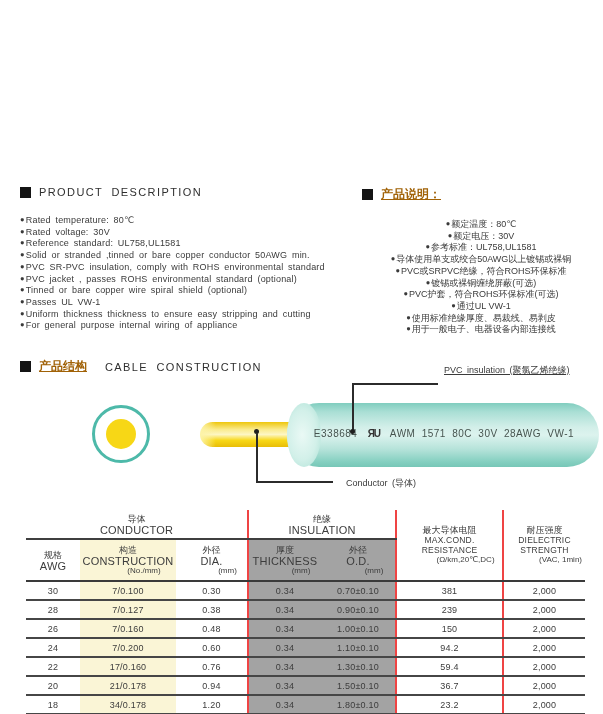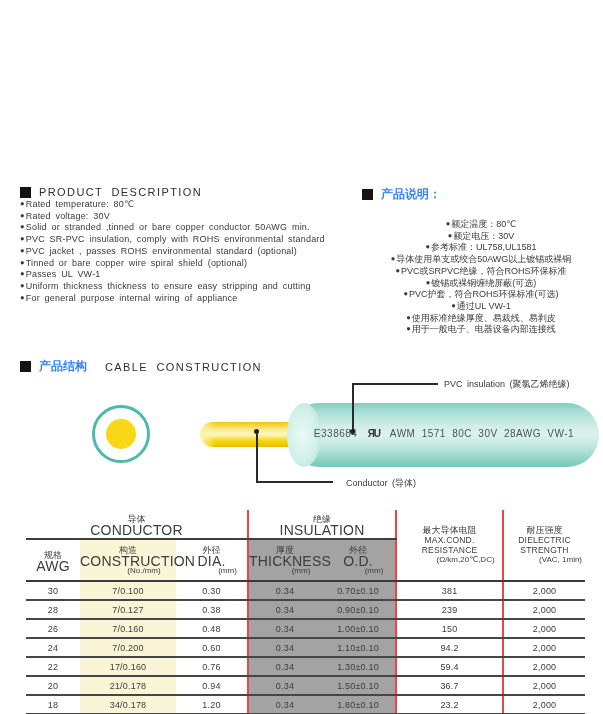--- a/index.html
+++ b/index.html
@@ -4,21 +4,21 @@
 <style>
   html,body{margin:0;padding:0;background:#ffffff;}
   body{width:603px;height:714px;overflow:hidden;position:relative;
        font-family:"Liberation Sans","DejaVu Sans",sans-serif;color:#3a3a3a;}
   .abs{position:absolute;}
 
   
   .sec-head{display:flex;align-items:center;gap:8px;}
   .sq{width:11px;height:11px;background:#141414;flex:0 0 auto;}
   .sec-title-en{font-size:11px;letter-spacing:1.4px;word-spacing:4px;color:#2f2f2f;}
-  .sec-title-zh{font-size:12px;font-weight:bold;color:#3b82f6;}
+  .sec-title-zh{font-size:12px;font-weight:bold;color:#a16207;text-decoration:underline;}
 
   
   ul.blist{list-style:none;margin:0;padding:0;font-size:9px;line-height:11.2px;}
   ul.blist li{white-space:nowrap;}
   .dot{font-size:7.5px;margin-right:1px;vertical-align:0.5px;}
   .en-list{letter-spacing:0.2px;word-spacing:2px;}
   .zh-list{font-size:9.5px;text-align:center;}
 
   
   .ring{left:92px;top:405px;width:52px;height:52px;border:3px solid #4db9a9;border-radius:50%;}
@@ -42,36 +42,37 @@
   table.spec{border-collapse:collapse;table-layout:fixed;width:559px;left:26px;top:510px;position:absolute;}
   table.spec th,table.spec td{padding:0;text-align:center;vertical-align:middle;font-weight:normal;color:#3c3c3c;}
   .gh{height:28px;border-bottom:2px solid #3f3f3f;}
   .ch{height:40px;}
   .hb{border-bottom:2.5px solid #3a3a3a;}
   .bl{border-left:2px solid #ef4444;}
   td{height:17px;border-bottom:2px solid #464646;font-size:9px;letter-spacing:0.2px;}
   .bg-y{background:#faf5d6;}
   .bg-b{background:#a3a3a3;}
   .h-zh{display:block;font-size:9px;line-height:11px;}
-  .h-en{display:block;font-size:14px;line-height:10px;letter-spacing:0.2px;}
+  .h-en{display:block;font-size:11px;line-height:10px;letter-spacing:0.2px;}
   .h-unit{display:block;font-size:8px;line-height:10px;margin-left:32px;}
   .h-zh4{display:block;font-size:9px;line-height:10.5px;}
   .h-en4{display:block;font-size:8.5px;line-height:10px;letter-spacing:0.2px;}
 </style>
 </head>
 <body>
 
 <div class="abs" style="left:20px;top:186px;width:342px;">
   <div class="sec-head">
     <div class="sq"></div>
     <div class="sec-title-en">PRODUCT DESCRIPTION</div>
   </div>
-  <ul class="blist en-list" style="">
+  <ul class="blist en-list" style="margin-top:16px;">
     <li><span class="dot">●</span><span>Rated temperature: 80℃</span></li>
     <li><span class="dot">●</span><span>Rated voltage: 30V</span></li>
+    <li><span class="dot">●</span><span>Reference standard: UL758,UL1581</span></li>
     <li><span class="dot">●</span><span>Solid or stranded ,tinned or bare copper conductor 50AWG min.</span></li>
     <li><span class="dot">●</span><span>PVC SR-PVC insulation, comply with ROHS environmental standard</span></li>
     <li><span class="dot">●</span><span>PVC jacket , passes ROHS environmental standard (optional)</span></li>
     <li><span class="dot">●</span><span>Tinned or bare copper wire spiral shield (optional)</span></li>
     <li><span class="dot">●</span><span>Passes UL VW-1</span></li>
     <li><span class="dot">●</span><span>Uniform thickness thickness to ensure easy stripping and cutting</span></li>
     <li><span class="dot">●</span><span>For general purpose internal wiring of appliance</span></li>
   </ul>
 </div>
 
@@ -108,21 +109,21 @@
 <div class="abs ins-face"></div>
 <div class="abs marking">
   <span>E338684</span>
   <span class="ulmark">ЯU</span>
   <span>AWM 1571 80C 30V 28AWG VW-1</span>
 </div>
 
 <div class="abs lead-h" style="left:352px;top:383px;width:86px;"></div>
 <div class="abs lead-v" style="left:352px;top:383px;height:48px;"></div>
 <div class="abs lead-dot" style="left:350px;top:429px;"></div>
-<div class="abs diag-label" style="left:444px;top:378px;">PVC insulation (聚氯乙烯绝缘)</div>
+<div class="abs diag-label" style="left:444px;top:364px;text-decoration:underline;">PVC insulation (聚氯乙烯绝缘)</div>
 
 <div class="abs lead-dot" style="left:254px;top:429px;"></div>
 <div class="abs lead-v" style="left:256px;top:433px;height:49px;"></div>
 <div class="abs lead-h" style="left:256px;top:481px;width:77px;"></div>
 <div class="abs diag-label" style="left:339px;top:477px;margin-left:7px;">Conductor (导体)</div>
 
 <table class="spec">
   <colgroup>
     <col style="width:54px">
       <col style="width:96px">

